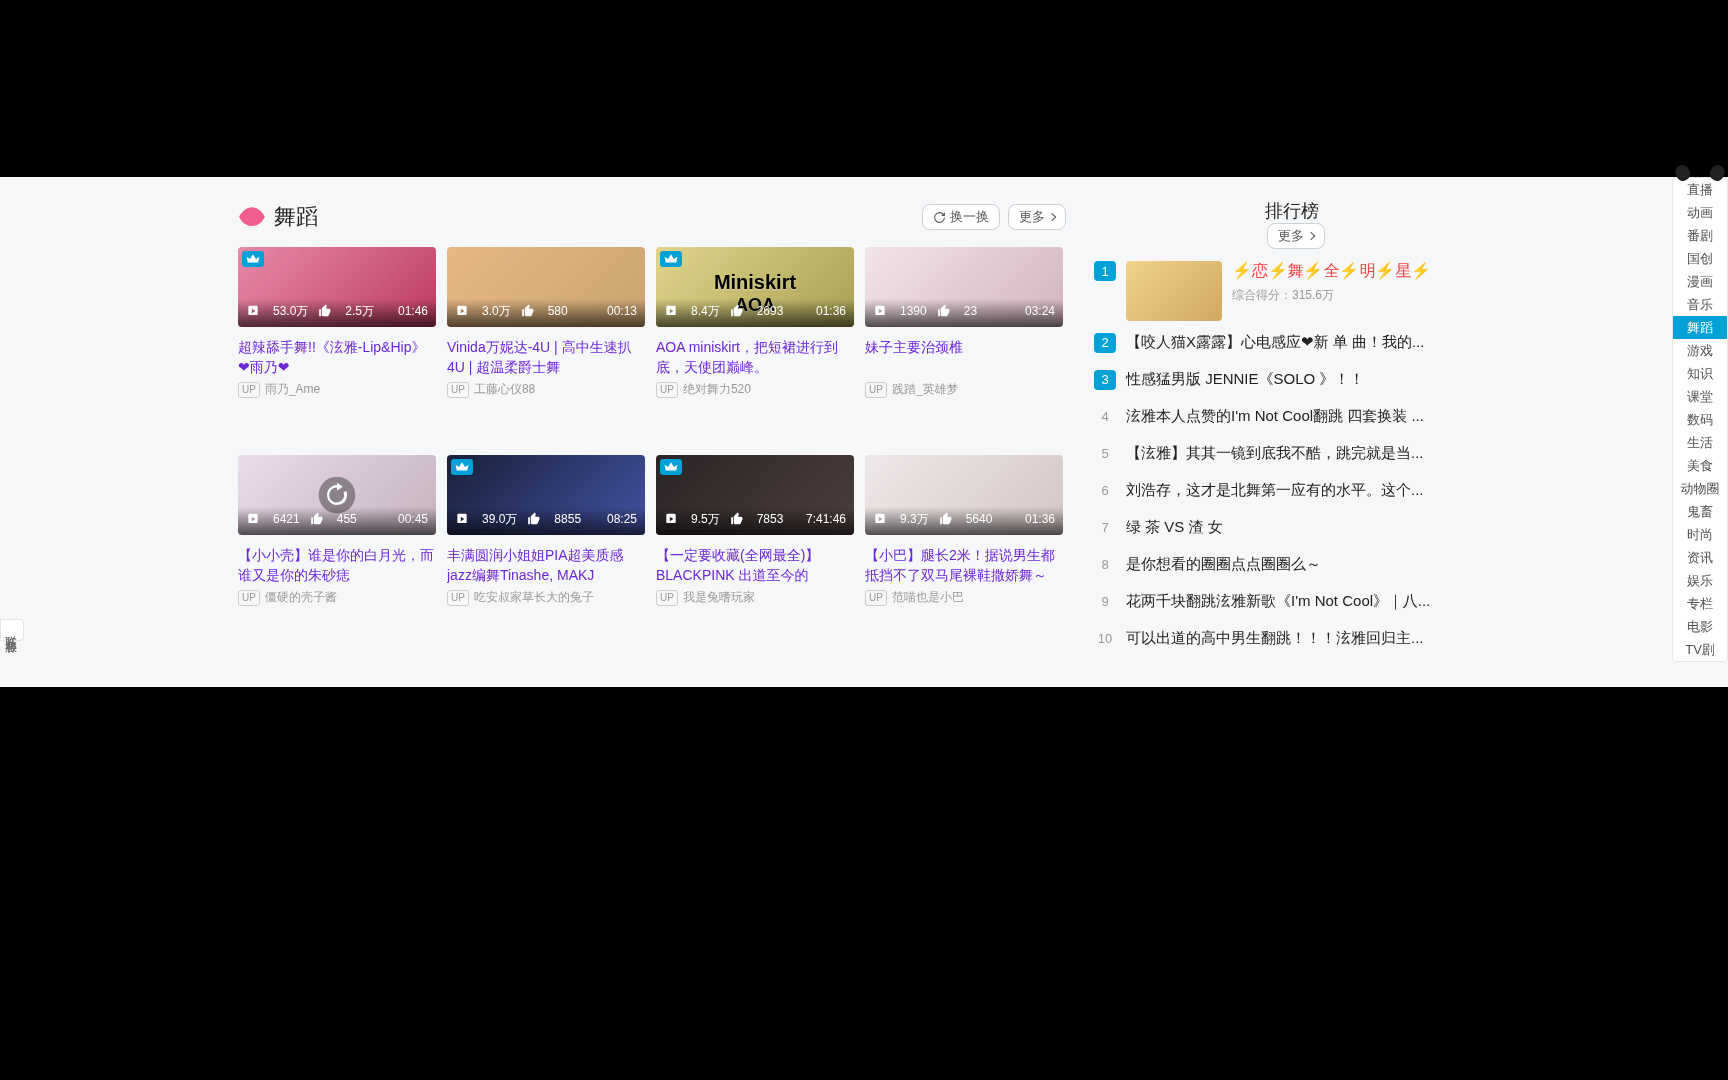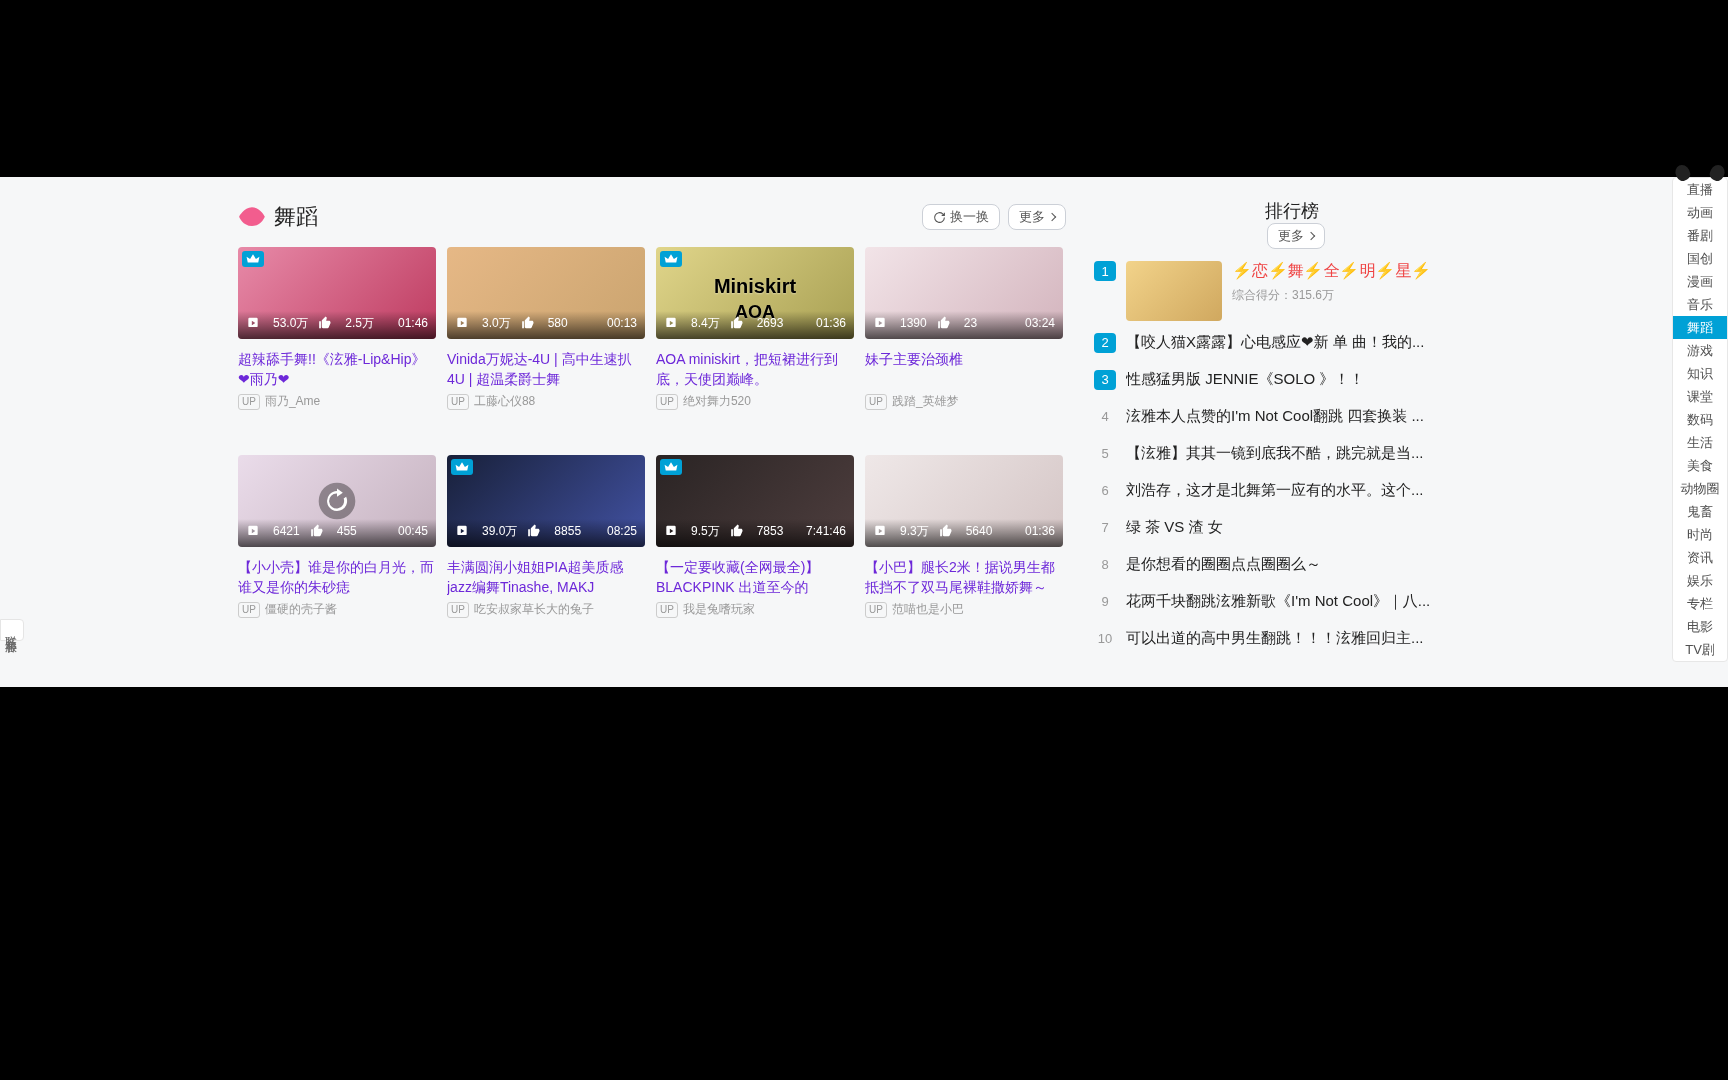--- a/index.html
+++ b/index.html
@@ -12,21 +12,21 @@
 .side { width: 396px; }
 
 .section-head { display: flex; align-items: center; height: 36px; margin-bottom: 12px; }
 .fan-icon { width: 28px; height: 24px; margin-right: 8px; color: #f25d8e; }
 .section-title { font-size: 22px; font-weight: 500; color: #222; flex: 1; }
 .pill-btn { border: 1px solid #ccd0d7; background: #fff; color: #555; font-size: 13px; padding: 3px 10px; border-radius: 8px; display: inline-flex; align-items: center; gap: 4px; margin-left: 8px; cursor: pointer; }
 .chevron { display: inline-block; width: 6px; height: 6px; border-right: 1.5px solid currentColor; border-bottom: 1.5px solid currentColor; transform: rotate(-45deg); }
 
 .grid { display: grid; grid-template-columns: repeat(4, 198px); grid-auto-rows: 196px; gap: 12px 11px; }
 .card { width: 198px; }
-.thumb { width: 198px; height: 92px; border-radius: 4px; position: relative; overflow: hidden; background: linear-gradient(135deg, #b9c6d6, #7f8fa0); cursor: pointer; display: block; }
+.thumb { width: 198px; height: 80px; border-radius: 4px; position: relative; overflow: hidden; background: linear-gradient(135deg, #b9c6d6, #7f8fa0); cursor: pointer; display: block; }
 
 .thumb.c0 { background: linear-gradient(135deg,#e78aa8,#be3b60); }
 .thumb.c1 { background: linear-gradient(135deg,#e6b886,#caa46f); }
 .thumb.c2 { background: linear-gradient(135deg,#e0d58a,#a8a053); }
 .thumb.c3 { background: linear-gradient(135deg,#f2e4e8,#d3b4bd); }
 .thumb.c4 { background: linear-gradient(135deg,#eadcea,#c5b2bf); }
 .thumb.c5 { background: linear-gradient(135deg,#182039,#4252a3); }
 .thumb.c6 { background: linear-gradient(135deg,#2a2424,#4e3e3e); }
 .thumb.c7 { background: linear-gradient(135deg,#efe8e8,#d4c5c5); }
 

